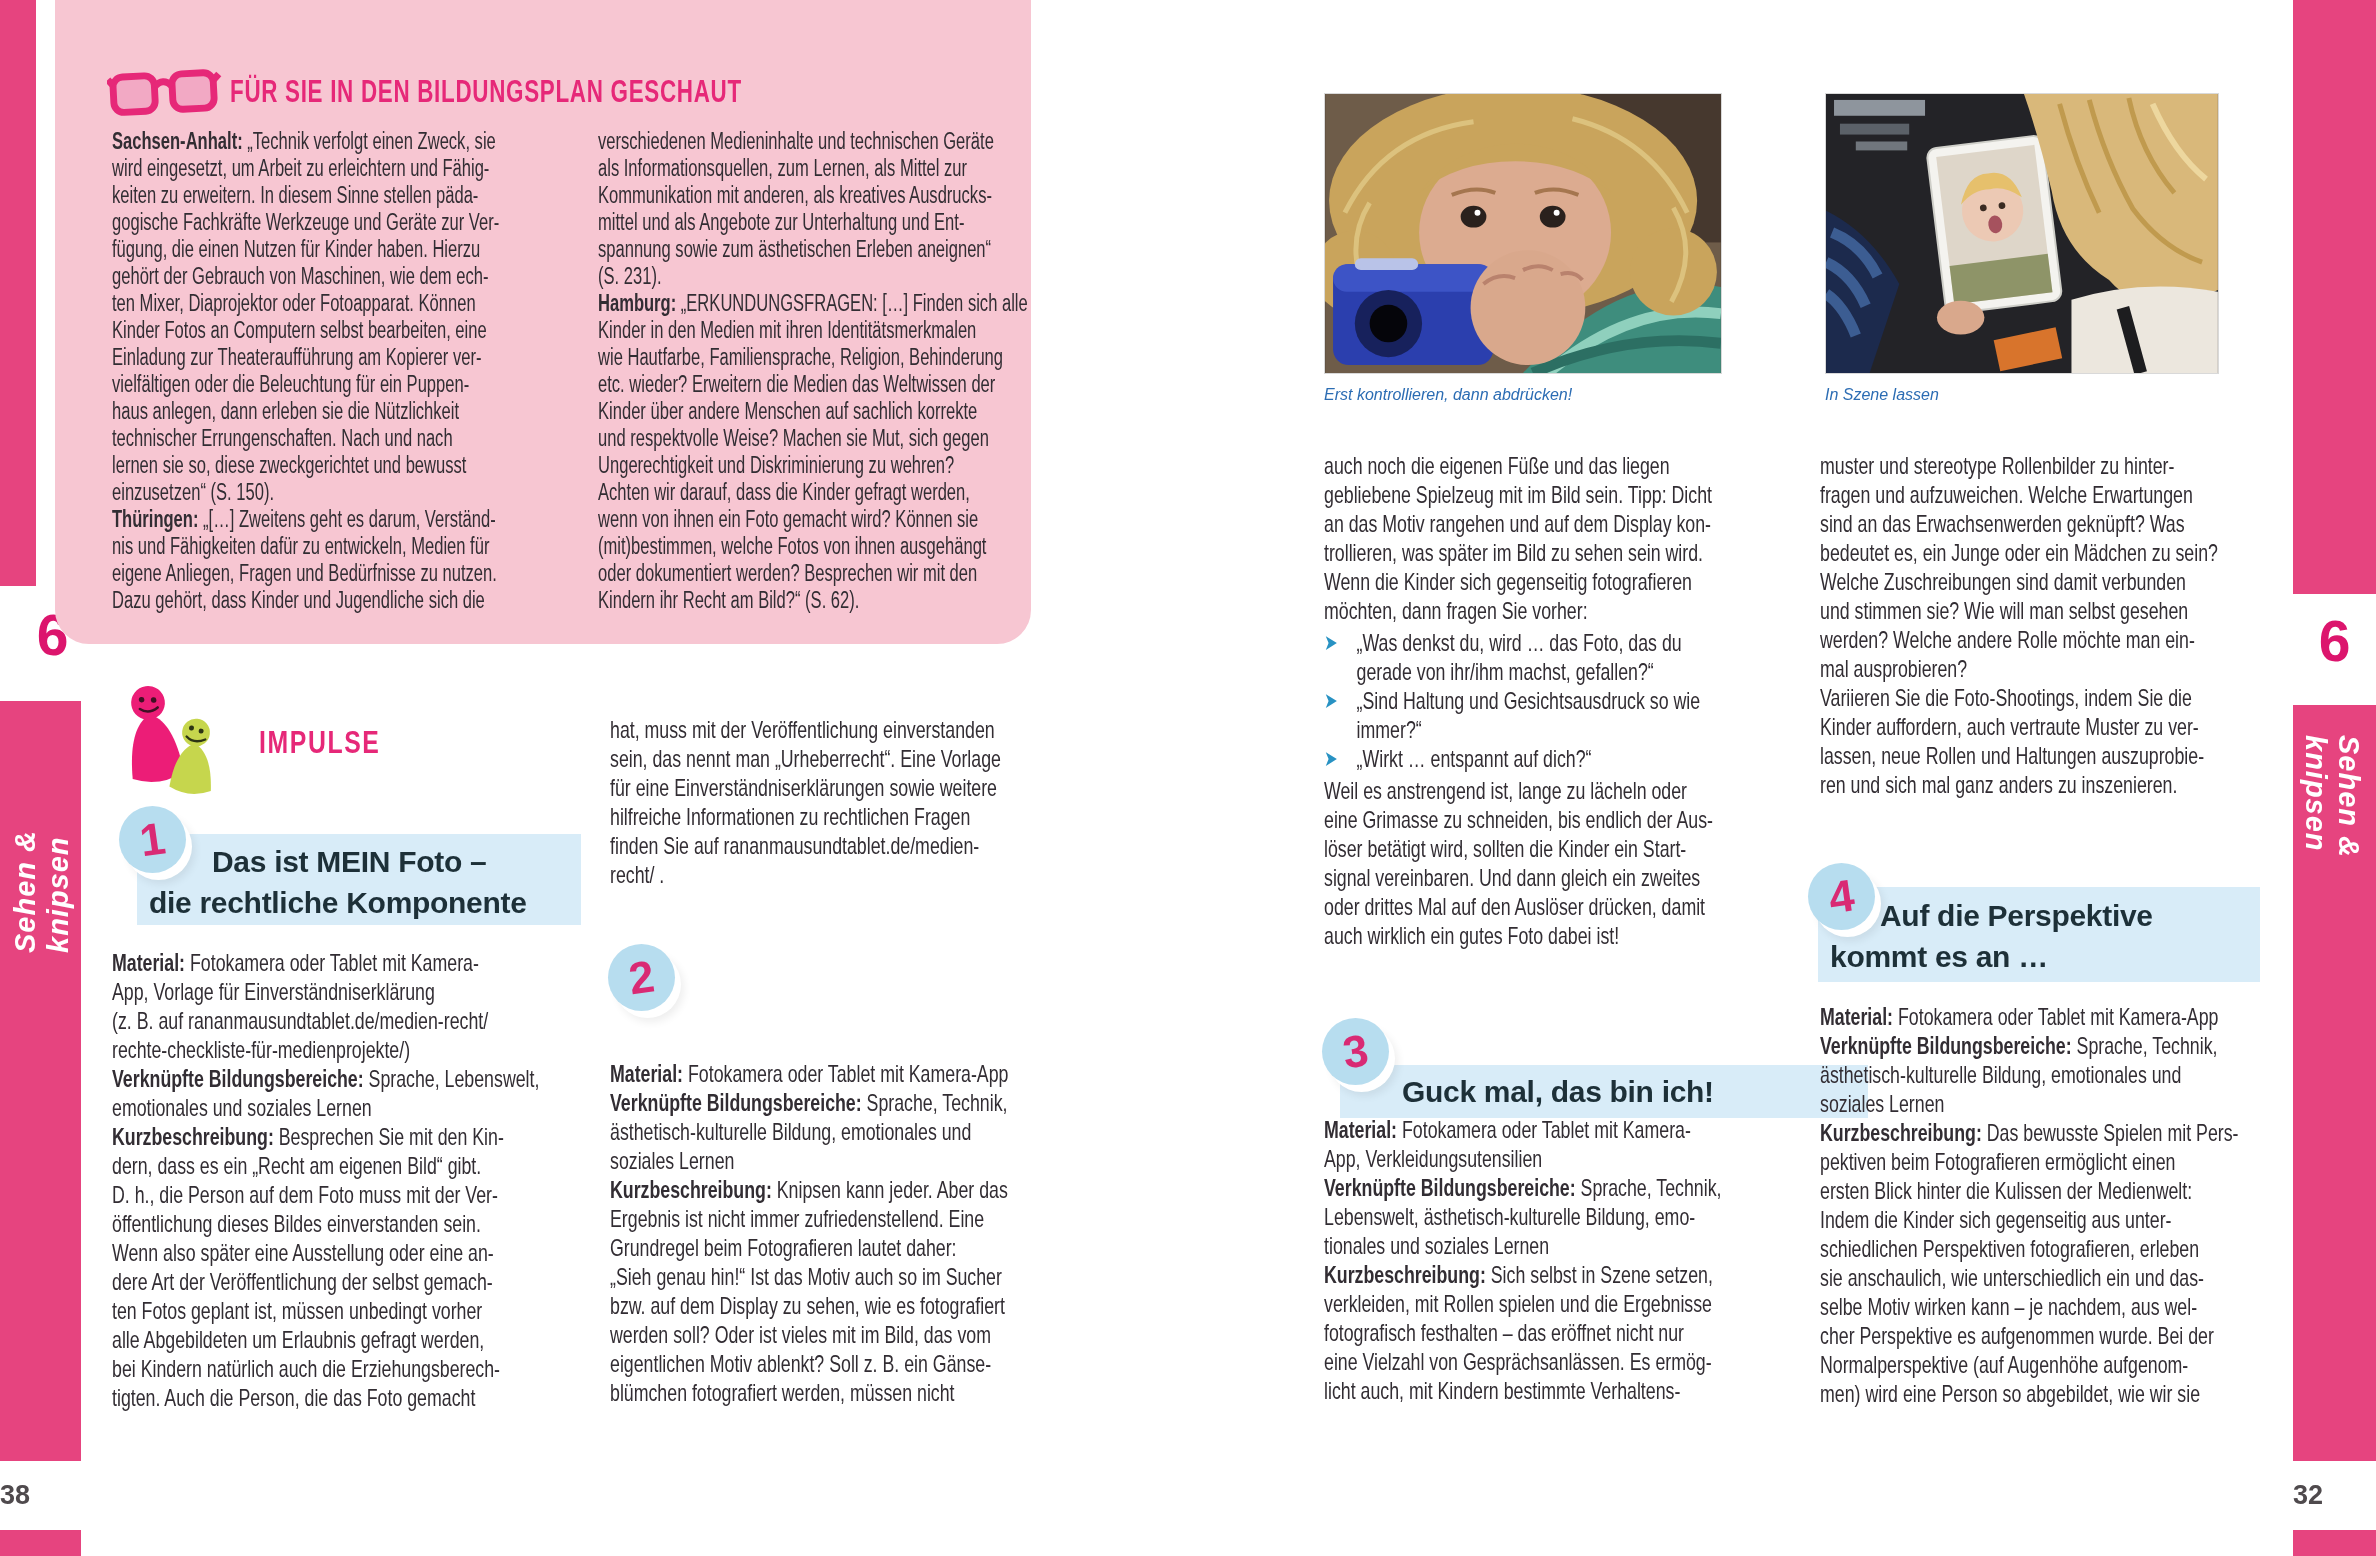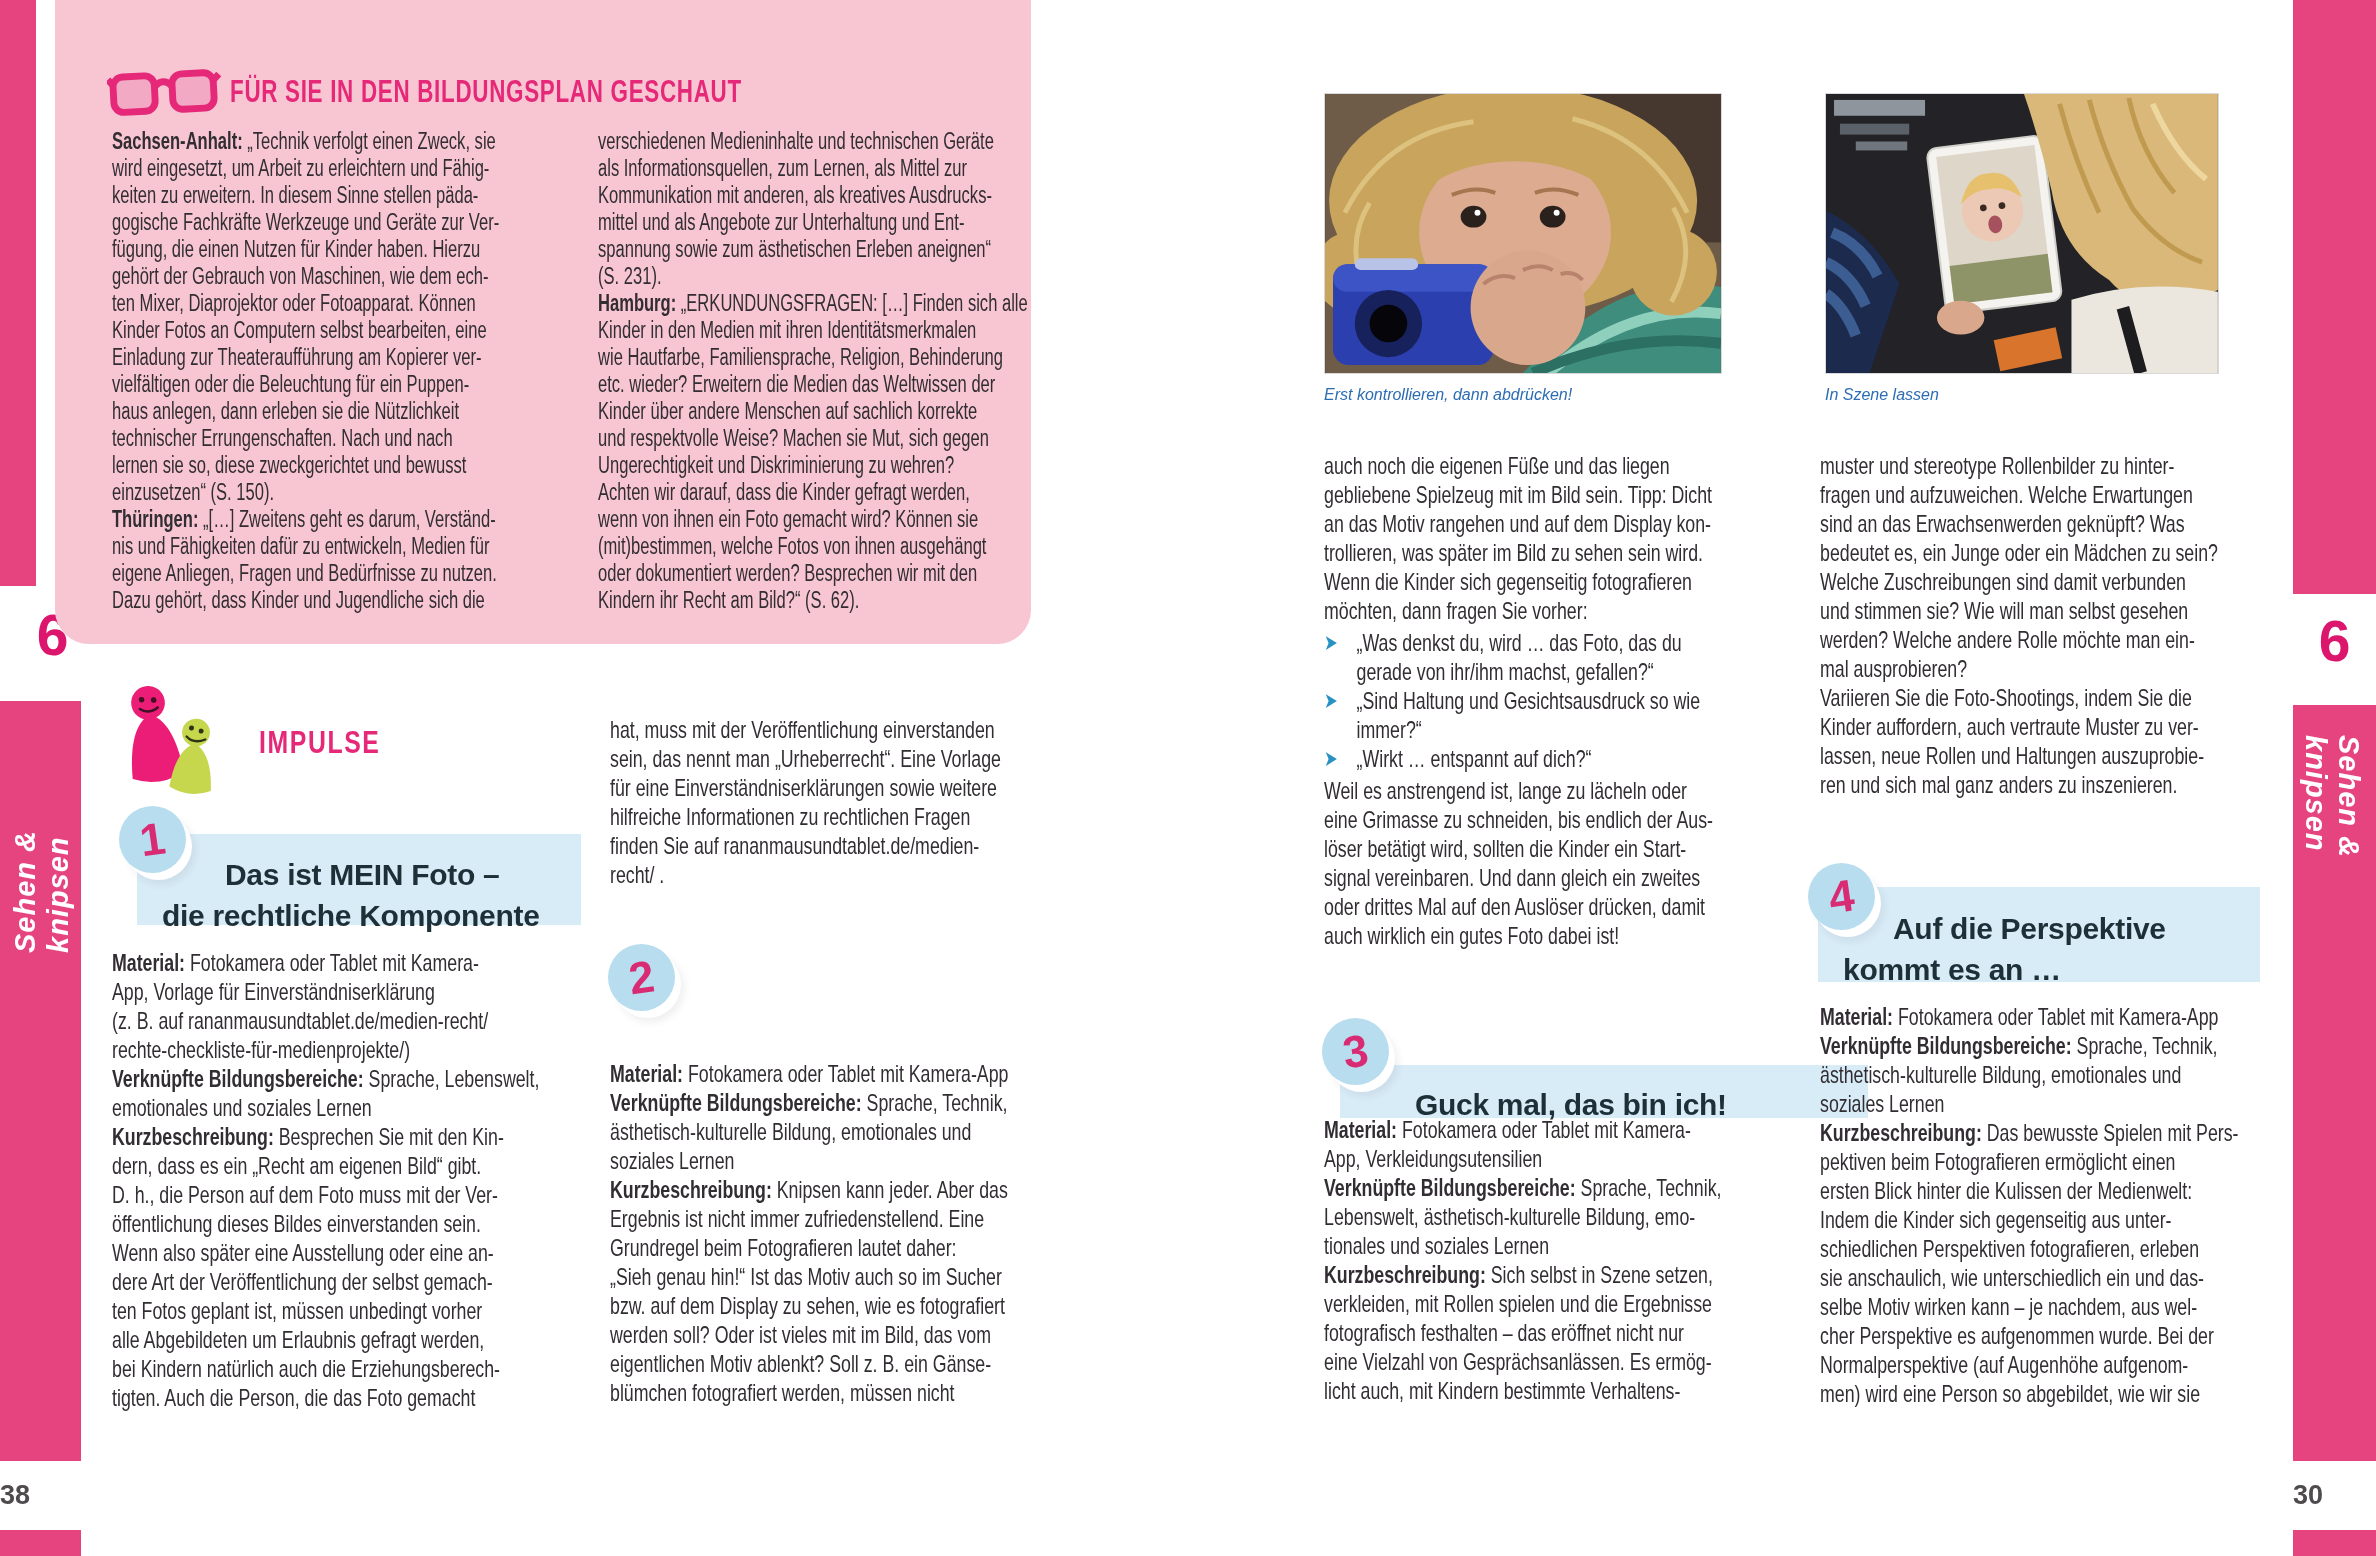--- a/index.html
+++ b/index.html
@@ -20,21 +20,21 @@
               font-weight:bold;font-size:27px;color:#4f4a4d}
   .headline{color:#e62878;font-weight:bold;font-size:32px;letter-spacing:1px;white-space:nowrap;
             transform:scaleX(0.7);transform-origin:0 0;width:891px}
   .impulse{color:#e62878;font-weight:bold;font-size:31px;letter-spacing:2px;white-space:nowrap;
            transform:scaleX(0.8);transform-origin:0 0}
   .badge{width:67px;height:67px;border-radius:50%;background:#b7ddef;
          box-shadow:6px 7px 0 #ffffff,9px 11px 8px rgba(0,0,0,.07);
          display:flex;align-items:center;justify-content:center}
   .badge span{color:#d92a74;font-size:45px;font-weight:bold;transform:rotate(-8deg)}
   .tbar{background:#d8ecf8}
-  .atitle{margin:13px;font-weight:bold;color:#1d3038;font-size:30px;line-height:41px;
+  .atitle{margin:0;font-weight:bold;color:#1d3038;font-size:30px;line-height:41px;
           white-space:pre-line;letter-spacing:-0.3px}
   .caption{font-style:italic;color:#2b6cb3;font-size:16px;white-space:nowrap}
   .bullets .row{display:flex}
   .bullets .arr{flex:0 0 44px;width:44px;color:#2892c3;font-size:22px;line-height:29px}
   .bullets .bt{white-space:pre-line}
   .photo{border:1px solid #d9d9d9;box-sizing:border-box;background:#222}
 </style>
 </head>
 <body>
 
@@ -46,21 +46,21 @@
   <div class="abs vlabel up" style="left:22px;top:735px;width:40px;height:218px">Sehen &amp; knipsen</div>
   <div class="abs pagenumbox" style="left:0;top:1461px;width:81px;height:69px">
       <span>38</span>
     </div>
 
   <div class="abs strip" style="right:0;top:0;width:83px;height:594px"></div>
   <div class="abs chapnum" style="right:0;top:608px;width:83px">6</div>
   <div class="abs strip" style="right:0;top:705px;width:83px;height:851px"></div>
   <div class="abs vlabel" style="right:24px;top:735px;width:40px;height:238px">Sehen &amp; knipsen</div>
   <div class="abs pagenumbox" style="right:0;top:1461px;width:83px;height:69px">
-      <span>30</span>
+      <span>32</span>
     </div>
 
   <div class="abs bigbox" style="left:55px;top:0;width:976px;height:644px"></div>
 
   <div class="abs" style="left:107px;top:61px;width:117px;height:61px">
     <svg width="117" height="61" viewBox="0 0 118 62">
       <g fill="none" stroke="#e62878" stroke-width="7" transform="rotate(-3 59 31)">
         <rect x="6" y="14" width="42" height="36" rx="10" fill="#f2a9c4"></rect>
         <rect x="66" y="14" width="42" height="36" rx="10" fill="#f2a9c4"></rect>
         <path d="M48 26 Q57 16 66 26"></path>

